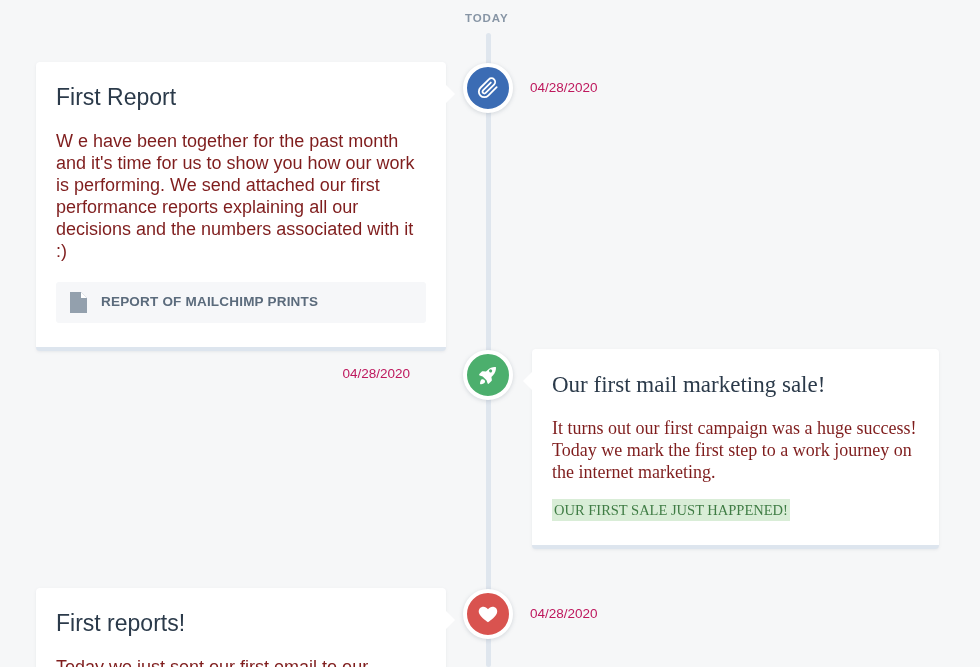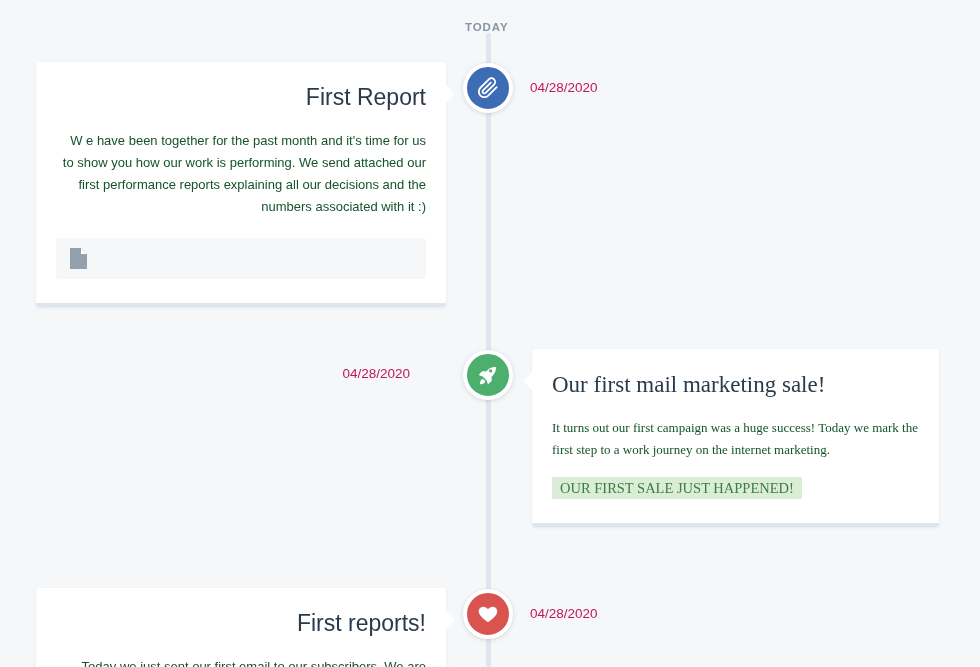--- a/index.html
+++ b/index.html
@@ -27,21 +27,21 @@
     left: 486px;
     top: 33px;
     width: 5px;
     height: 634px;
     background: #dfe6ee;
     border-radius: 3px;
   }
   .today-label {
     position: absolute;
     left: 465px;
-    top: 21px;
+    top: 12px;
     font-size: 11.5px;
     font-weight: bold;
     letter-spacing: 0.9px;
     color: #8795a5;
     white-space: nowrap;
   }
 
   
   .marker {
     position: absolute;
@@ -74,21 +74,21 @@
 
   
   .card {
     position: absolute;
     background: #ffffff;
     border-radius: 4px;
     border-bottom: 4px solid #dde5ee;
     box-shadow: 0 1px 3px rgba(120,135,150,0.13);
     box-sizing: border-box;
   }
-  .card-left  { left: 36px;  width: 410px; text-align: right; }
+  .card-left  { left: 36px;  width: 410px; }
   .card-right { left: 532px; width: 407px; font-family: Liberation Serif, serif; }
 
   
   .card-left::after {
     content: "";
     position: absolute;
     right: -9px;
     top: 22px;
     width: 0; height: 0;
     border-top: 10px solid transparent;
@@ -109,23 +109,23 @@
   .card-body { padding: 22px 20px 24px 20px; }
 
   .card-title {
     font-size: 23px;
     font-weight: normal;
     color: #2b3a4a;
     margin: 0 0 18px 0;
     line-height: 1.2;
   }
   .card-text {
-    font-size: 13px;
+    font-size: 18px;
     line-height: 22px;
-    color: #14532d;
+    color: #7f1d1d;
     margin: 0;
   }
 
   
   .attachment {
     display: flex;
     align-items: center;
     background: #f6f7f9;
     border-radius: 3px;
     margin-top: 20px;
@@ -152,21 +152,21 @@
     margin-top: 3px;
   }
 
   
   .highlight {
     display: inline-block;
     background: #d9edd7;
     color: #3f7c44;
     font-size: 14.5px;
     line-height: 20px;
-    padding: 1px 8px;
+    padding: 1px 2px;
     margin-top: 16px;
   }
 
   
   #card-first-report   { top: 62px; }
   #card-first-sale     { top: 349px; }
   #card-first-campaign { top: 588px; }
 </style>
 </head>
 <body>
@@ -192,20 +192,21 @@
       <p class="card-text">W e have been together for the past month and it's time for us to show you how our work is performing. We send attached our first performance reports explaining all our decisions and the numbers associated with it :)</p>
 
       <div class="attachment">
         <span class="attachment-icon">
           <svg width="17" height="21" viewBox="0 0 17 21">
             <path d="M0 0 H11 L17 6 V21 H0 Z" fill="#93a0ad"></path>
             <path d="M11 0 L17 6 H11 Z" fill="#ffffff"></path>
           </svg>
         </span>
         <span class="attachment-meta">
+          <span class="attachment-title">REPORT OF MAILCHIMP PRINTS</span>
         </span>
       </div>
     </div>
   </div>
 
   <div class="marker marker-rocket">
     <span>
       <svg width="22" height="22" viewBox="0 0 24 24" fill="#ffffff">
         <path d="M20.6 3.4c-2.6-.5-6.5.6-9.2 3.3l-1.6 1.6-3.1-.5c-.5-.1-1 .1-1.4.4L2.6 11c-.5.5-.3 1.3.3 1.5l3.3 1.1 4.2 4.2 1.1 3.3c.2.6 1 .8 1.5.3l2.8-2.8c.4-.4.5-.9.4-1.4l-.5-3.1 1.6-1.6c2.7-2.7 3.8-6.6 3.3-9.2zm-4.5 5.2a1.7 1.7 0 1 1-2.4-2.4 1.7 1.7 0 0 1 2.4 2.4z"></path>
         <path d="M4.6 17.2c-1 1-1.3 3.6-1.3 4.3 0 .3.2.5.5.5.7 0 3.3-.3 4.3-1.3.9-.9.9-2.3 0-3.2-.9-.9-2.6-1.2-3.5-.3z"></path>

